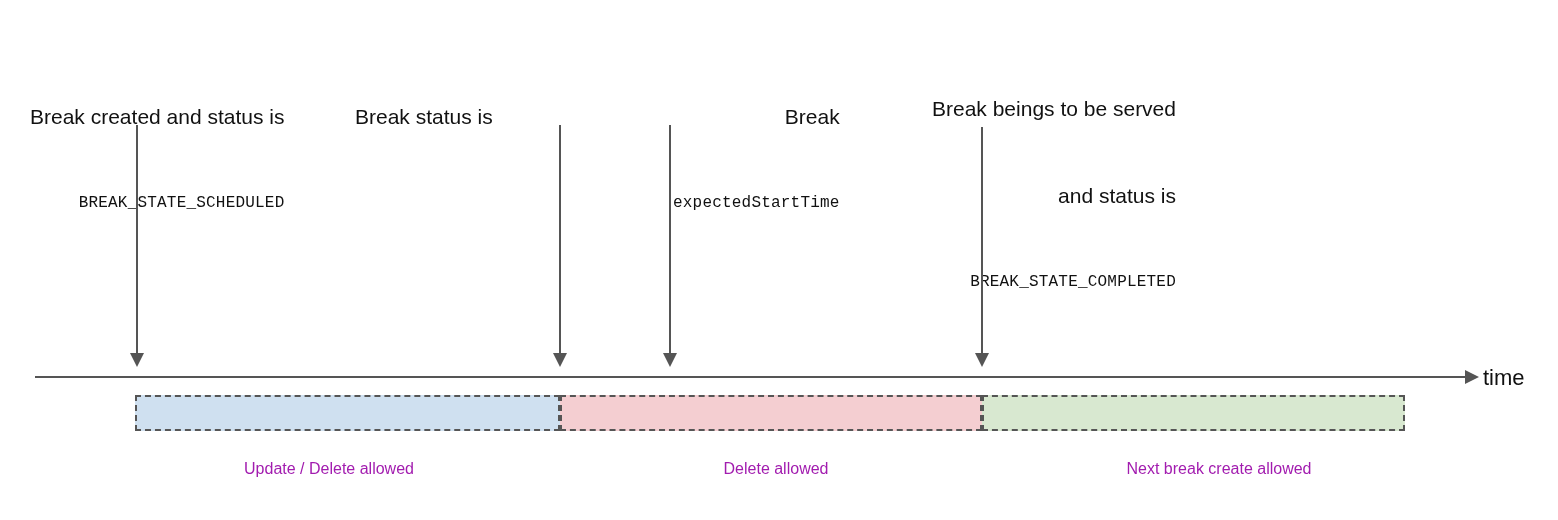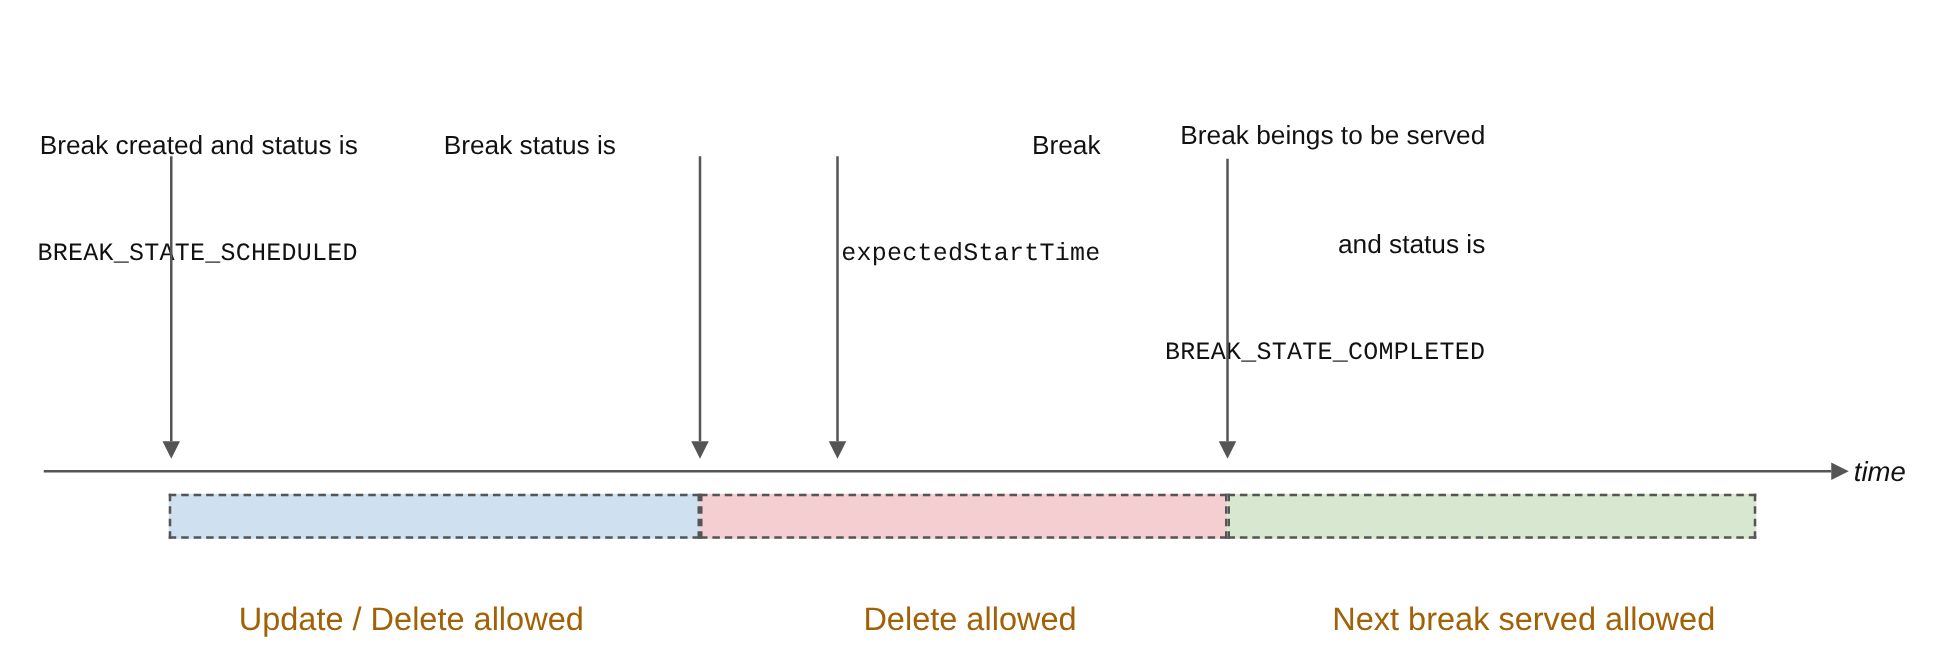--- a/index.html
+++ b/index.html
@@ -27,21 +27,21 @@
     text-align: right;
   }
   .ann-sans {
     font-family: "Liberation Sans", sans-serif;
     font-size: 21px;
     color: #111111;
     letter-spacing: 0px;
   }
   .ann-mono {
     font-family: "Liberation Mono", "DejaVu Sans Mono", monospace;
-    font-size: 20px;
+    font-size: 16px;
     color: #111111;
     letter-spacing: 0.2px;
   }
 
   #ann-0 { left: 30px;  top: 44px; }
   #ann-1 { left: 355px; top: 44px; }
   #ann-2 { left: 673px; top: 44px; }
   #ann-3 { left: 932px; top: 36px; }
 
   
@@ -83,39 +83,38 @@
     border-bottom: 7px solid transparent;
     border-left: 14px solid #555555;
   }
   #axis-label {
     position: absolute;
     left: 1483px;
     top: 365px;
     font-family: "Liberation Sans", sans-serif;
     font-size: 22px;
     color: #111111;
-    font-style: italic;
   }
 
   
   .bar {
     position: absolute;
     top: 395px;
     height: 36px;
     box-sizing: border-box;
     border: 2px dashed #555555;
   }
 
   
   .caption {
     position: absolute;
-    top: 480px;
+    top: 460px;
     font-family: "Liberation Sans", sans-serif;
-    font-size: 26px;
-    color: #a16207;
+    font-size: 16px;
+    color: #a21caf;
     text-align: center;
     transform: translateX(-50%);
     white-space: nowrap;
   }
 </style>
 </head>
 <body>
 
 <div id="diagram">
 
@@ -159,15 +158,15 @@
   <div id="axis" style="left: 35px; top: 376px; width: 1430px;"></div>
   <div id="axis-head" style="left: 1465px; top: 370px;"></div>
   <div id="axis-label">time</div>
 
   <div class="bar" id="bar-0" style="left: 135px; width: 425px; background: rgb(207, 224, 240); border-color: rgb(85, 85, 85);"></div>
   <div class="bar" id="bar-1" style="left: 560px; width: 422px; background: rgb(244, 206, 209); border-color: rgb(85, 85, 85);"></div>
   <div class="bar" id="bar-2" style="left: 982px; width: 423px; background: rgb(216, 232, 208); border-color: rgb(85, 85, 85);"></div>
 
   <div class="caption" id="cap-0" style="left: 329px;">Update / Delete allowed</div>
   <div class="caption" id="cap-1" style="left: 776px;">Delete allowed</div>
-  <div class="caption" id="cap-2" style="left: 1219px;">Next break served allowed</div>
+  <div class="caption" id="cap-2" style="left: 1219px;">Next break create allowed</div>
 
 </div>
 
 </body></html>

